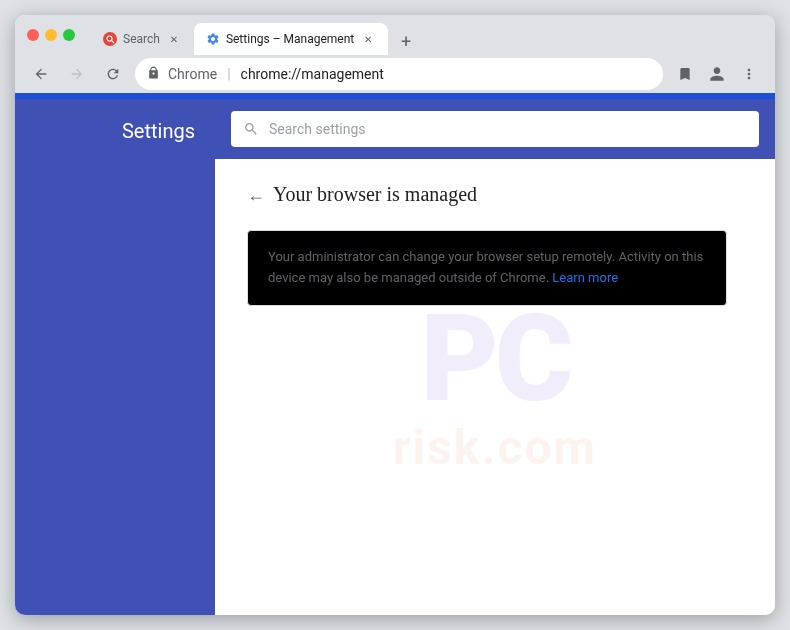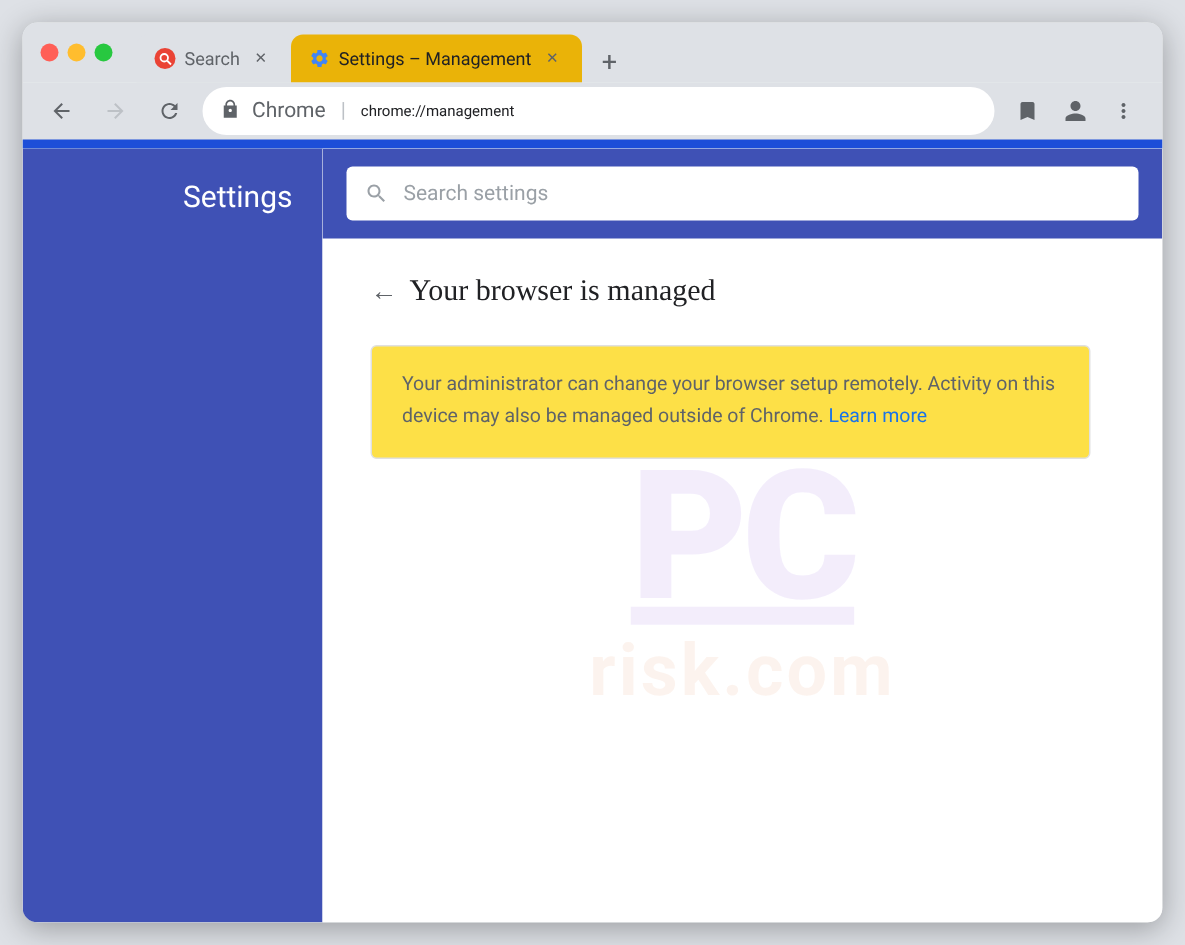--- a/index.html
+++ b/index.html
@@ -66,21 +66,21 @@
       padding: 6px 12px;
       border-radius: 8px 8px 0 0;
       font-size: 12px;
       color: #5f6368;
       cursor: pointer;
       height: 32px;
       background: #dee1e6;
     }
 
     .tab.active {
-      background: #eab308;
+      background: #ffffff;
       color: #202124;
     }
 
     .tab-close {
       width: 16px;
       height: 16px;
       border-radius: 50%;
       display: flex;
       align-items: center;
       justify-content: center;
@@ -154,21 +154,21 @@
       font-size: 14px;
     }
 
     .address-separator {
       color: #bdc1c6;
       margin: 0 2px;
     }
 
     .address-url {
       color: #202124;
-      font-size: 10px;
+      font-size: 14px;
     }
 
     .nav-right-btns {
       display: flex;
       align-items: center;
       gap: 4px;
     }
 
     
     .browser-content {
@@ -246,21 +246,21 @@
     }
 
     .page-heading {
       font-size: 20px;
       color: #202124;
       font-weight: 400;
       font-family: Liberation Serif, serif;
     }
 
     .management-notice {
-      background: #fde047;
+      background: #000000;
       border: 1px solid #e0e0e0;
       border-radius: 4px;
       padding: 16px 20px;
       max-width: 480px;
       font-size: 13px;
       color: #5f6368;
       line-height: 1.6;
     }
 
     .learn-more-link {
@@ -280,21 +280,20 @@
       text-align: center;
       user-select: none;
     }
 
     .watermark-pc {
       font-size: 120px;
       font-weight: 900;
       color: #6d28d9;
       line-height: 1;
       letter-spacing: -4px;
-      text-decoration: underline;
     }
 
     .watermark-risk {
       font-size: 48px;
       font-weight: 700;
       color: #e07030;
       letter-spacing: 2px;
     }
 
     

